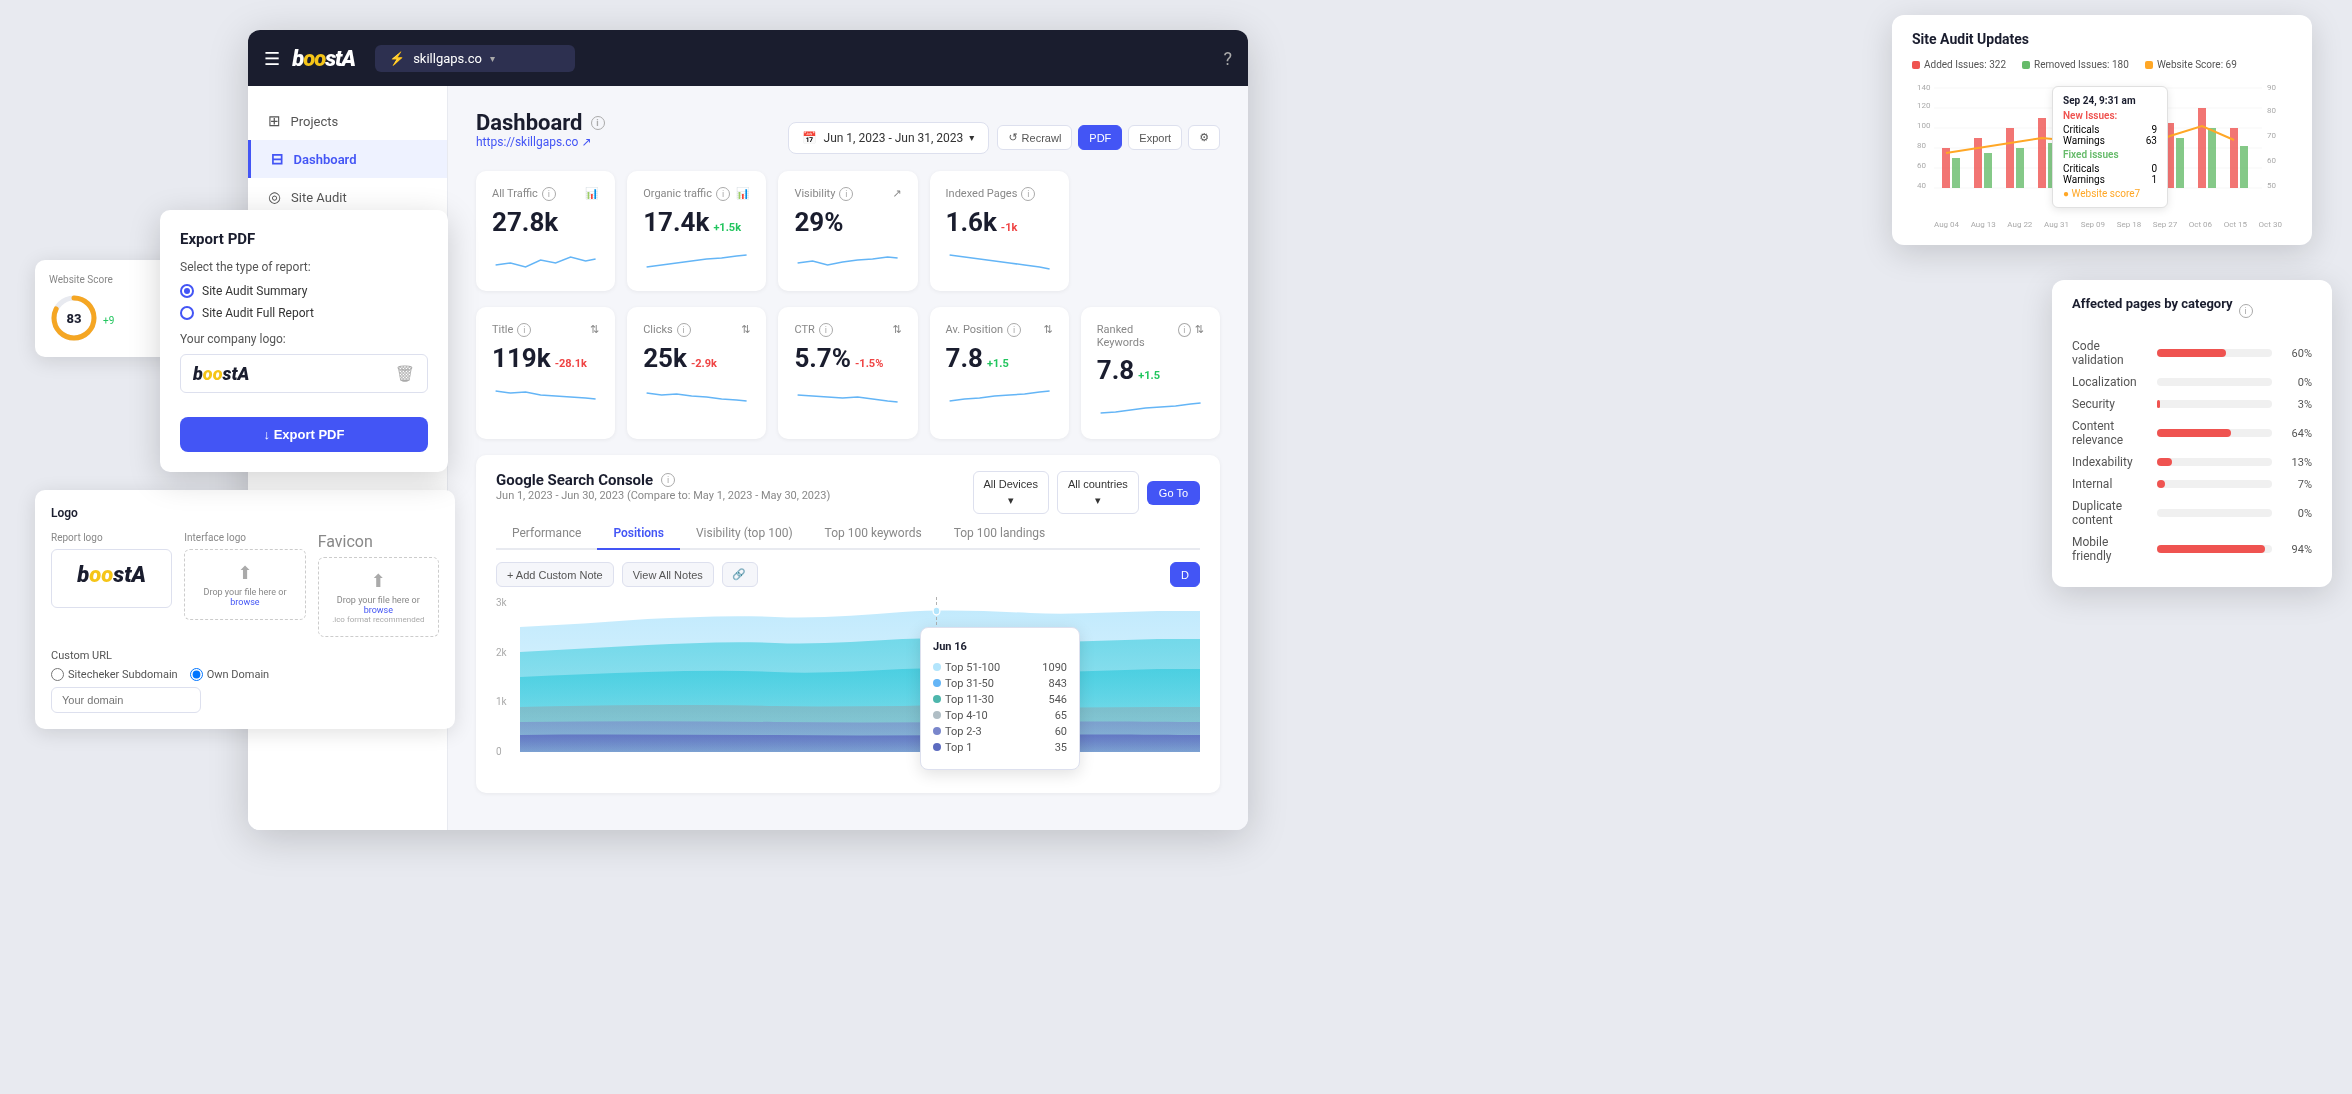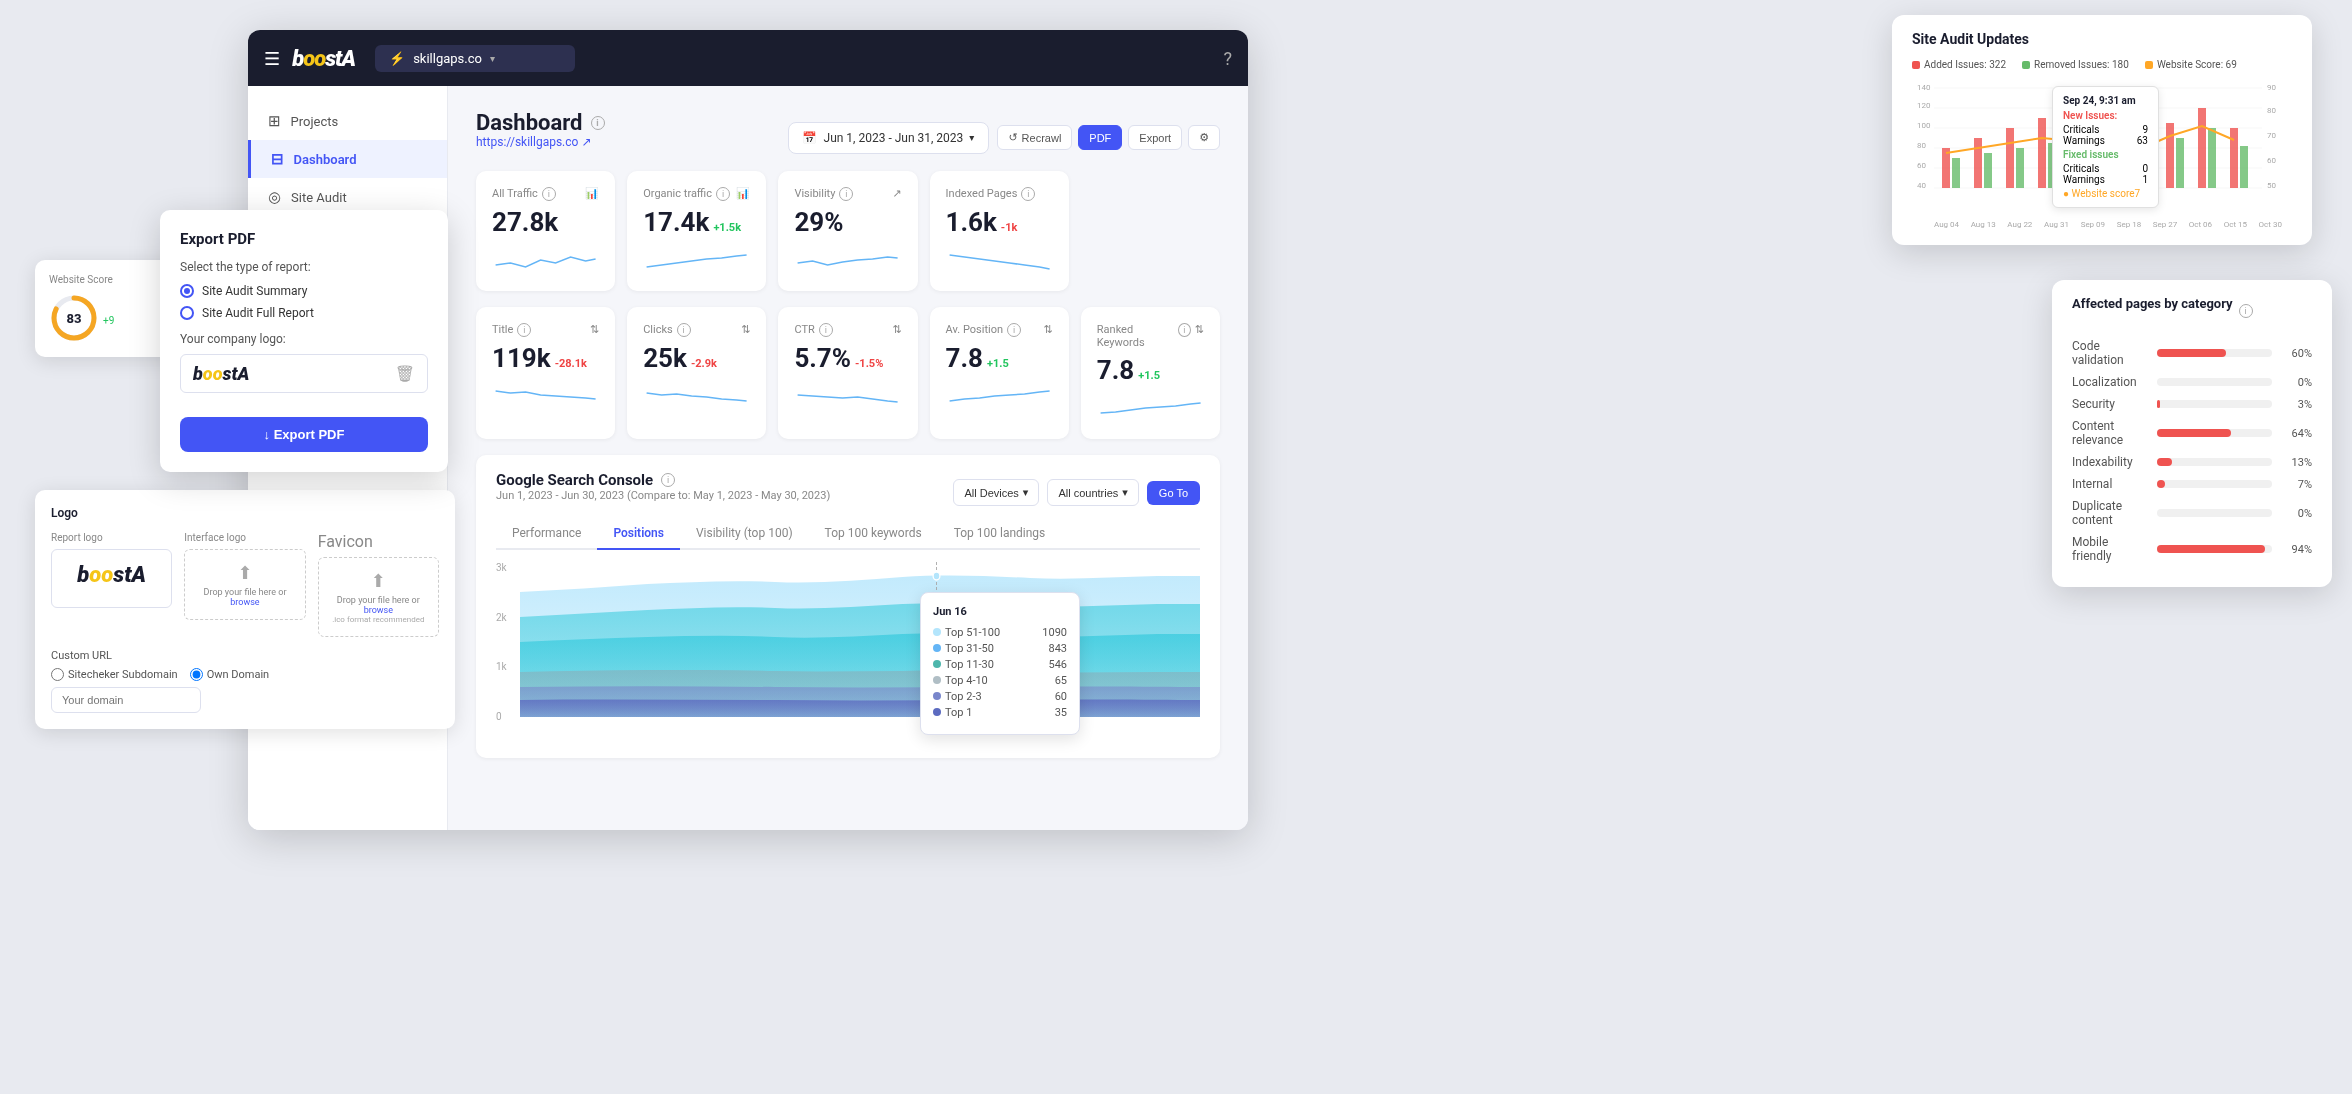--- a/index.html
+++ b/index.html
@@ -209,20 +209,21 @@
       background: #fff;
       border: 1px solid #dde0ee;
       border-radius: 6px;
       padding: 6px 10px;
       font-size: 11px;
       cursor: pointer;
       display: flex;
       align-items: center;
       gap: 4px;
       color: #333;
+      flex-direction: column;
     }
     .goto-btn {
       background: #4355f5;
       color: #fff;
       border: none;
       border-radius: 6px;
       padding: 6px 12px;
       font-size: 11px;
       cursor: pointer;
     }
@@ -519,21 +520,21 @@
       position: absolute;
       top: 8px;
       left: 140px;
       background: #fff;
       border: 1px solid #e0e0e0;
       border-radius: 6px;
       padding: 8px 10px;
       font-size: 10px;
       box-shadow: 0 2px 8px rgba(0,0,0,0.1);
       z-index: 5;
-      width: 107px;
+      width: 116px;
     }
   </style>
 </head>
 <body>
 
 <div class="main-window">
 
   <div class="topbar">
     <span class="topbar-menu-icon">☰</span>
     <div class="topbar-logo">b<span>oo</span>stA</div>
@@ -754,20 +755,26 @@
       </div>
 
       <div class="tabs">
         <div class="tab">Performance</div>
         <div class="tab active">Positions</div>
         <div class="tab">Visibility (top 100)</div>
         <div class="tab">Top 100 keywords</div>
         <div class="tab">Top 100 landings</div>
       </div>
 
+      <div style="display:flex;gap:8px;margin-bottom:10px;">
+        <button class="chart-action-btn">+ Add Custom Note</button>
+        <button class="chart-action-btn">View All Notes</button>
+        <button class="chart-action-btn">🔗</button>
+        <button class="action-btn" style="background:#4355f5;color:#fff;border-color:#4355f5;margin-left:auto;">D</button>
+      </div>
 
       <div class="chart-area" style="position:relative;">
         <div style="position:absolute;left:0;top:0;bottom:20px;display:flex;flex-direction:column;justify-content:space-between;font-size:10px;color:#aaa;width:24px;">
           <span>3k</span>
           <span>2k</span>
           <span>1k</span>
           <span>0</span>
         </div>
         <svg class="main-chart-svg" viewBox="0 0 800 160" preserveAspectRatio="none" style="margin-left:24px;width:calc(100% - 24px);">
 

